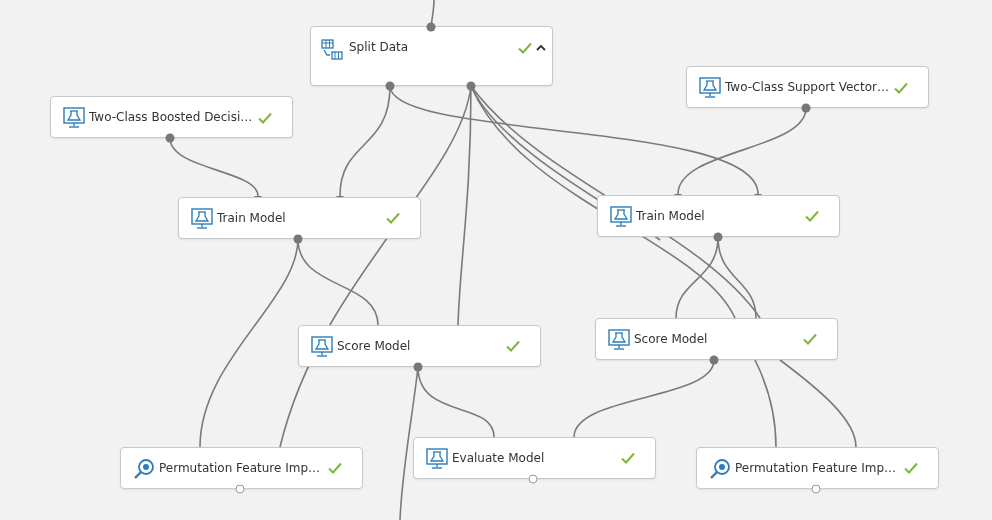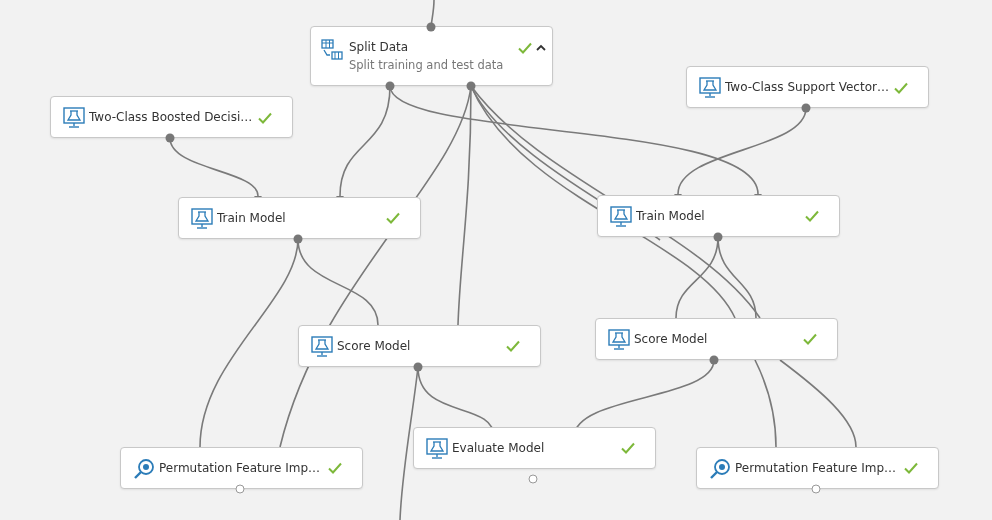--- a/index.html
+++ b/index.html
@@ -136,21 +136,20 @@
         <line x1="1" y1="4" x2="12" y2="4" stroke="#2b7cb8" stroke-width="1"></line>
         <line x1="5" y1="1" x2="5" y2="9" stroke="#2b7cb8" stroke-width="1"></line>
         <line x1="8.5" y1="1" x2="8.5" y2="9" stroke="#2b7cb8" stroke-width="1"></line>
         <path d="M3,11 L6,16 L9,16" fill="none" stroke="#2b7cb8" stroke-width="1.3"></path>
         <rect x="11" y="13" width="10" height="7" fill="none" stroke="#2b7cb8" stroke-width="1.3"></rect>
         <line x1="14" y1="13" x2="14" y2="20" stroke="#2b7cb8" stroke-width="1"></line>
         <line x1="17.5" y1="13" x2="17.5" y2="20" stroke="#2b7cb8" stroke-width="1"></line>
       </svg>
     </span>
     <span class="label" style="top:13px;">Split Data</span>
-    <span class="sublabel" style="top:31px;">Split training and test data</span>
     <svg class="check" style="left:206px;top:13px;" viewBox="0 0 16 16">
       <path d="M2,8.5 L6,12.5 L14,3.5" fill="none" stroke="#7db83a" stroke-width="2"></path>
     </svg>
     <svg class="caret" style="left:224px;top:15px;" viewBox="0 0 12 12">
       <path d="M2,8 L6,4 L10,8" fill="none" stroke="#333333" stroke-width="1.8"></path>
     </svg>
   </div>
   <div class="port" style="left:431px;top:27px;background:#777;"></div>
   <div class="port" style="left:390px;top:86px;"></div>
   <div class="port" style="left:471px;top:86px;"></div>
@@ -265,21 +264,21 @@
         <line x1="8" y1="14" x2="2" y2="20" stroke="#2b7cb8" stroke-width="2.4"></line>
       </svg>
     </span>
     <span class="label" style="top:13px;max-width:165px;">Permutation Feature Import...</span>
     <svg class="check" style="left:206px;top:12px;" viewBox="0 0 16 16">
       <path d="M2,8.5 L6,12.5 L14,3.5" fill="none" stroke="#7db83a" stroke-width="2"></path>
     </svg>
   </div>
   <div class="port out-empty" style="left:240px;top:489px;"></div>
 
-  <div class="node" style="left:413px;top:427px;width:243px;height:42px;">
+  <div class="node" style="left:413px;top:437px;width:243px;height:42px;">
     <span class="icon" style="top:10px;">
       <svg width="22" height="22" viewBox="0 0 22 22">
         <rect x="1" y="1" width="20" height="15" fill="none" stroke="#2b7cb8" stroke-width="1.4"></rect>
         <path d="M8,4 L8,8 L5,13 L17,13 L14,8 L14,4" fill="none" stroke="#2b7cb8" stroke-width="1.3"></path>
         <line x1="7" y1="4" x2="15" y2="4" stroke="#2b7cb8" stroke-width="1.3"></line>
         <line x1="11" y1="16" x2="11" y2="19" stroke="#2b7cb8" stroke-width="1.4"></line>
         <line x1="6" y1="20" x2="16" y2="20" stroke="#2b7cb8" stroke-width="1.4"></line>
       </svg>
     </span>
     <span class="label" style="top:13px;">Evaluate Model</span>

